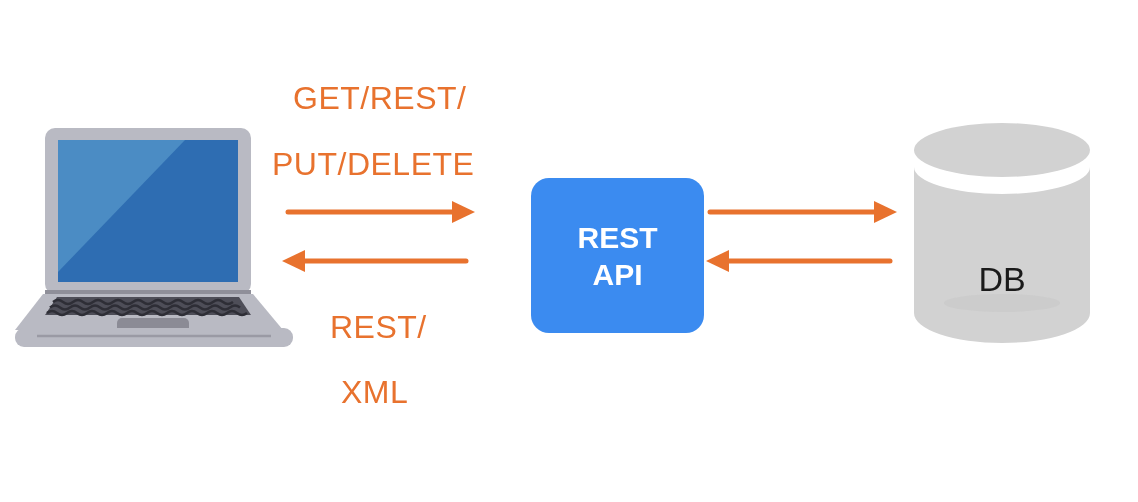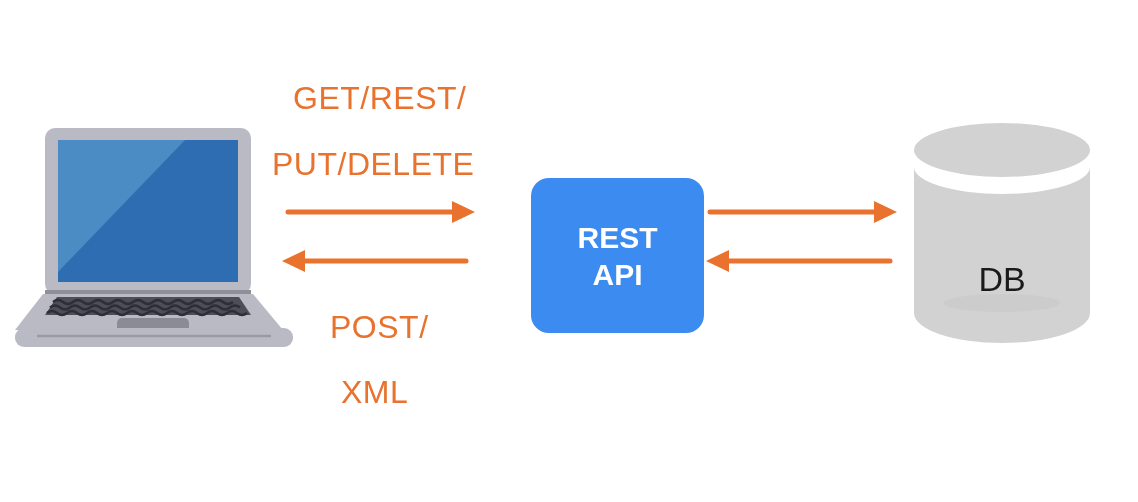--- a/index.html
+++ b/index.html
@@ -85,21 +85,21 @@
 
     <rect x="102" y="200" width="72" height="15" rx="5" fill="#8B8B95"></rect>
 
     <rect x="0" y="210" width="278" height="19" rx="9" fill="#B9BAC3"></rect>
     <line x1="22" y1="218" x2="256" y2="218" stroke="#9A9AA4" stroke-width="2.5"></line>
   </svg>
 
   <div id="req1" class="orange-label">GET/REST/</div>
   <div id="req2" class="orange-label">PUT/DELETE</div>
 
-  <div id="res1" class="orange-label">POST/</div>
+  <div id="res1" class="orange-label">REST/</div>
   <div id="res2" class="orange-label">XML</div>
 
   <div class="api-box">
     <div>REST</div>
     <div>API</div>
   </div>
 
   <svg id="db-svg" class="abs" width="178" height="228" viewBox="0 0 178 228" aria-hidden="true">
 
     <ellipse cx="89" cy="29" rx="88" ry="27" fill="#D2D2D2"></ellipse>

